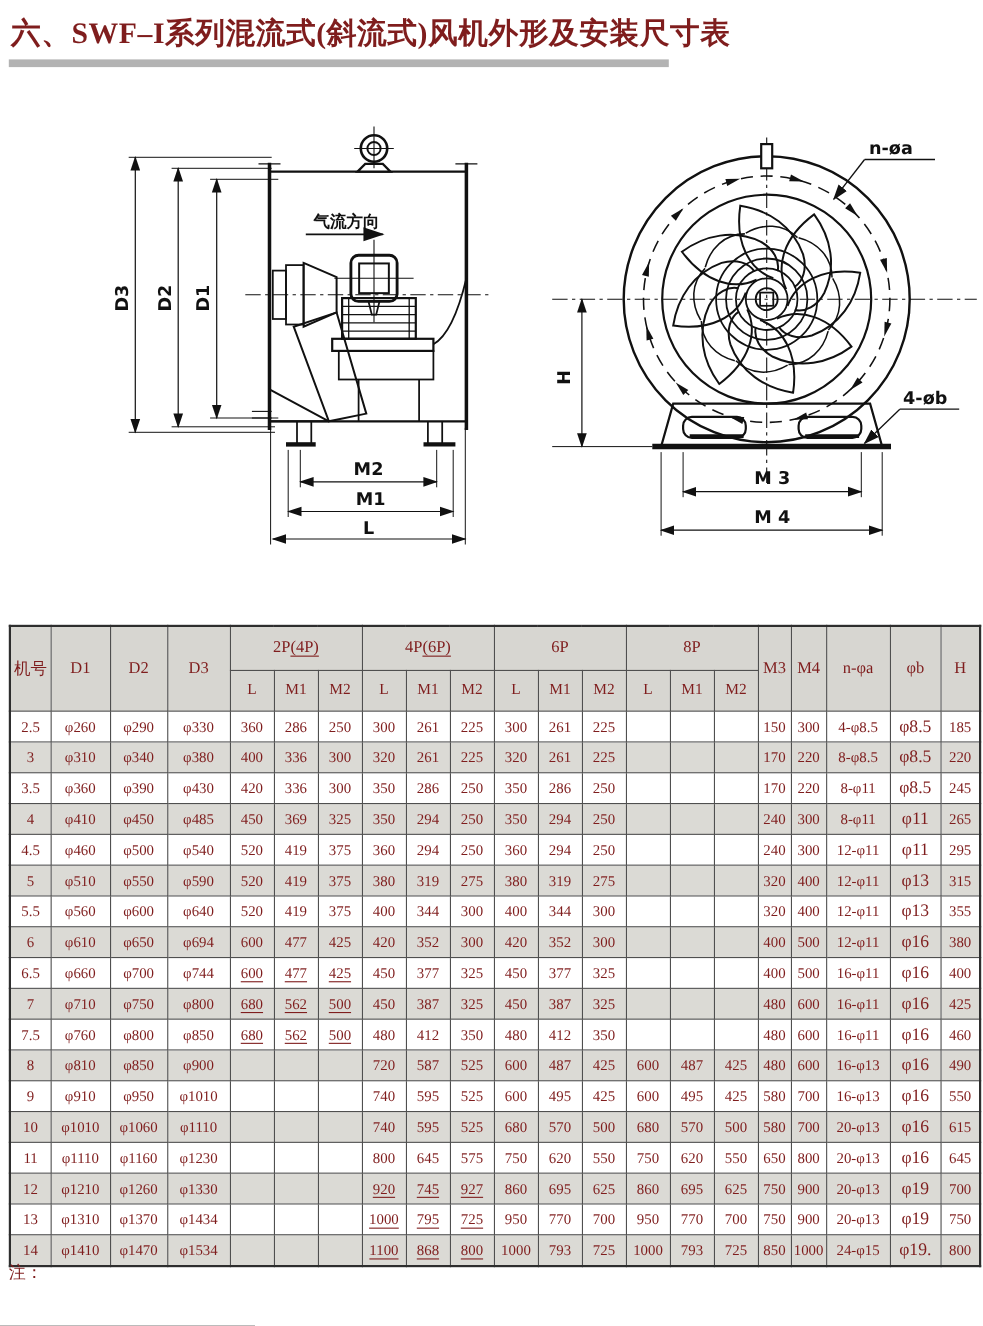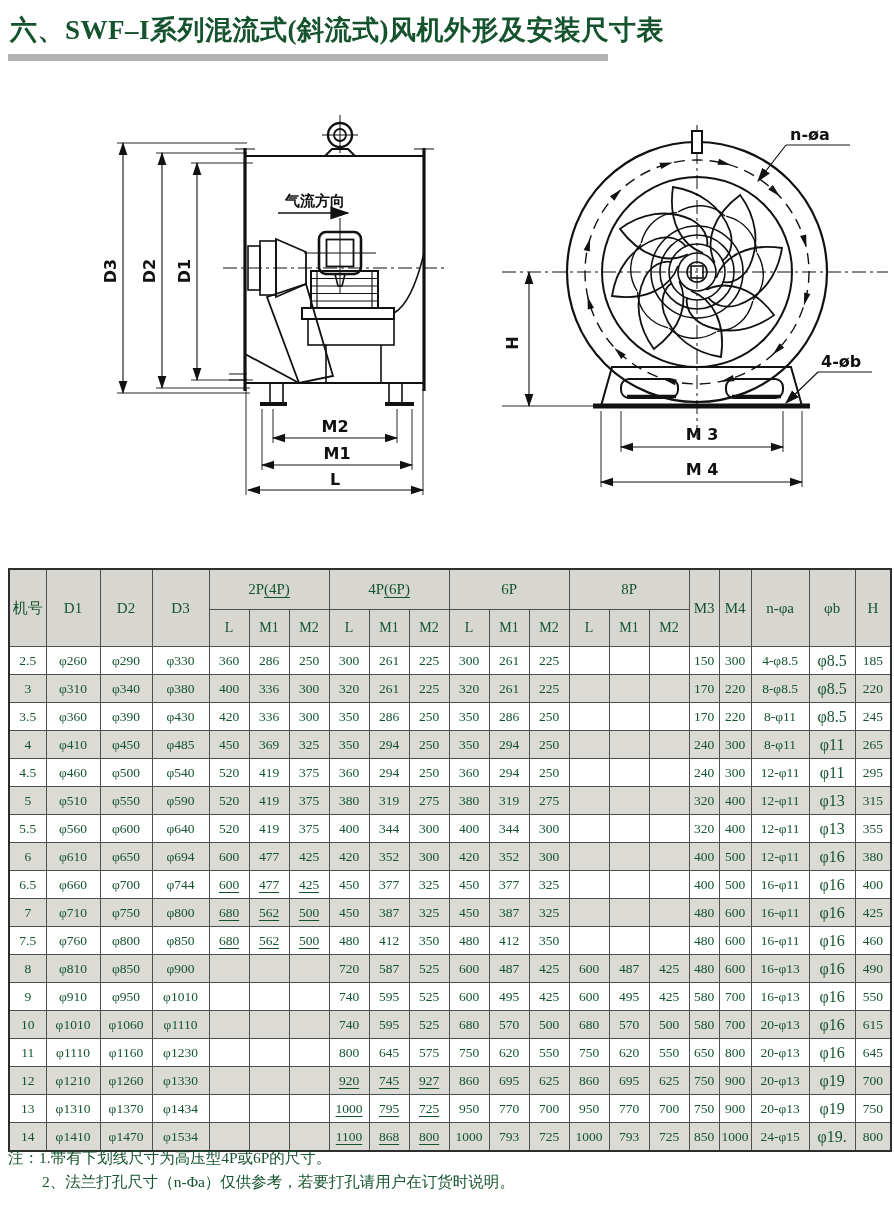--- a/index.html
+++ b/index.html
@@ -1,17 +1,17 @@
 <!DOCTYPE html>
 <html><head>
 <meta charset="utf-8">
 <style>
   html,body{margin:0;padding:0;background:#888;}
   #page{position:relative;width:894px;height:1205px;background:#ffffff;overflow:hidden;
-        font-family:"Liberation Serif",serif;color:#14532d;}
+        font-family:"Liberation Serif",serif;color:#7f1d1d;}
   
   #title{position:absolute;left:10px;top:12px;font-size:27px;font-weight:bold;
          letter-spacing:0.5px;white-space:nowrap;}
   #title-bar{position:absolute;left:8px;top:54px;width:600px;height:7px;background:#b3b3b3;}
   
   .drawing{position:absolute;}
   #side-view{left:90px;top:103px;}
   #front-view{left:490px;top:95px;}
   svg text{font-family:"DejaVu Sans",sans-serif;fill:#111;}
   svg .cn{font-family:"Liberation Serif",serif;font-weight:bold;}
@@ -710,20 +710,16 @@
             <td class="fb"><span>φ19.</span></td>
             <td><span>800</span></td>
           </tr>
         </tbody>
       </table>
   </div>
 
   <div id="notes">
     <div class="row">
       <span>注：</span>
-      <span>1.带有下划线尺寸为高压型4P或6P的尺寸。</span>
-    </div>
-    <div class="row indent">
-      <span>2、法兰打孔尺寸（n-Φa）仅供参考，若要打孔请用户在订货时说明。</span>
     </div>
   </div>
 
 </div>
 
 </body></html>

